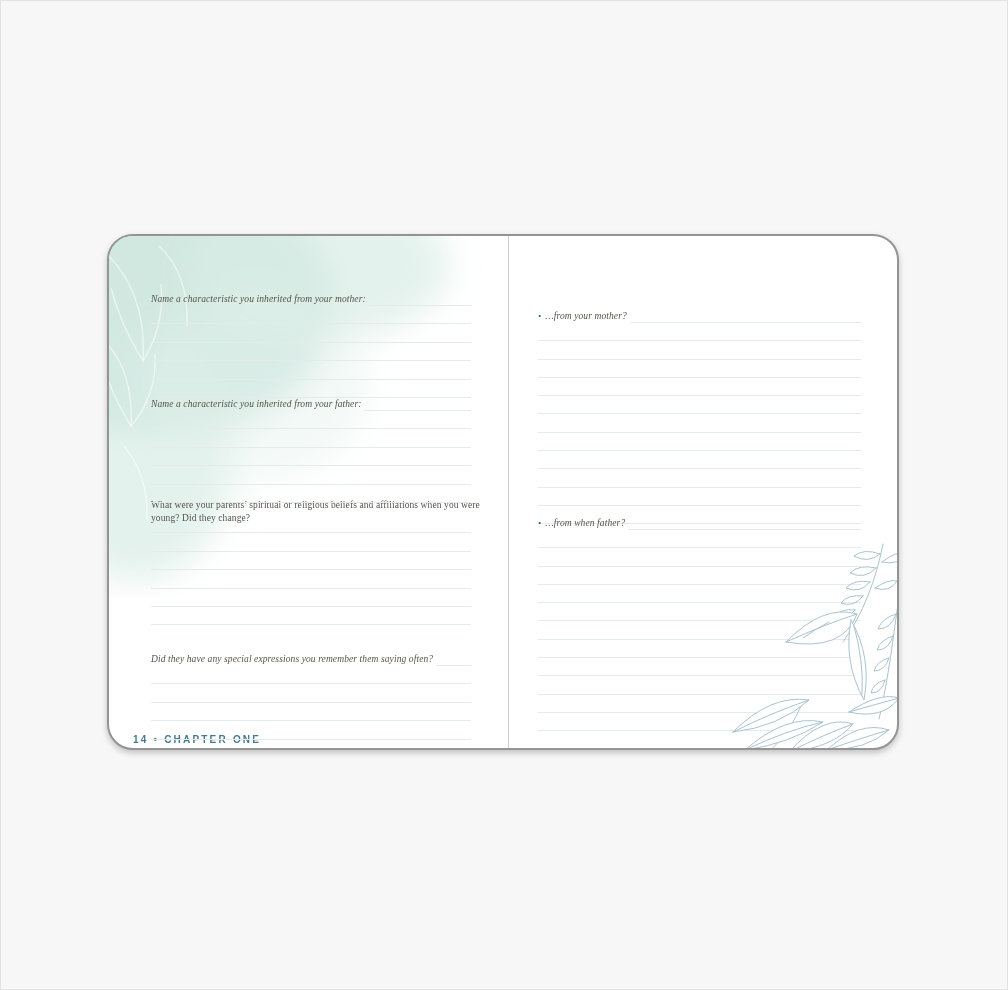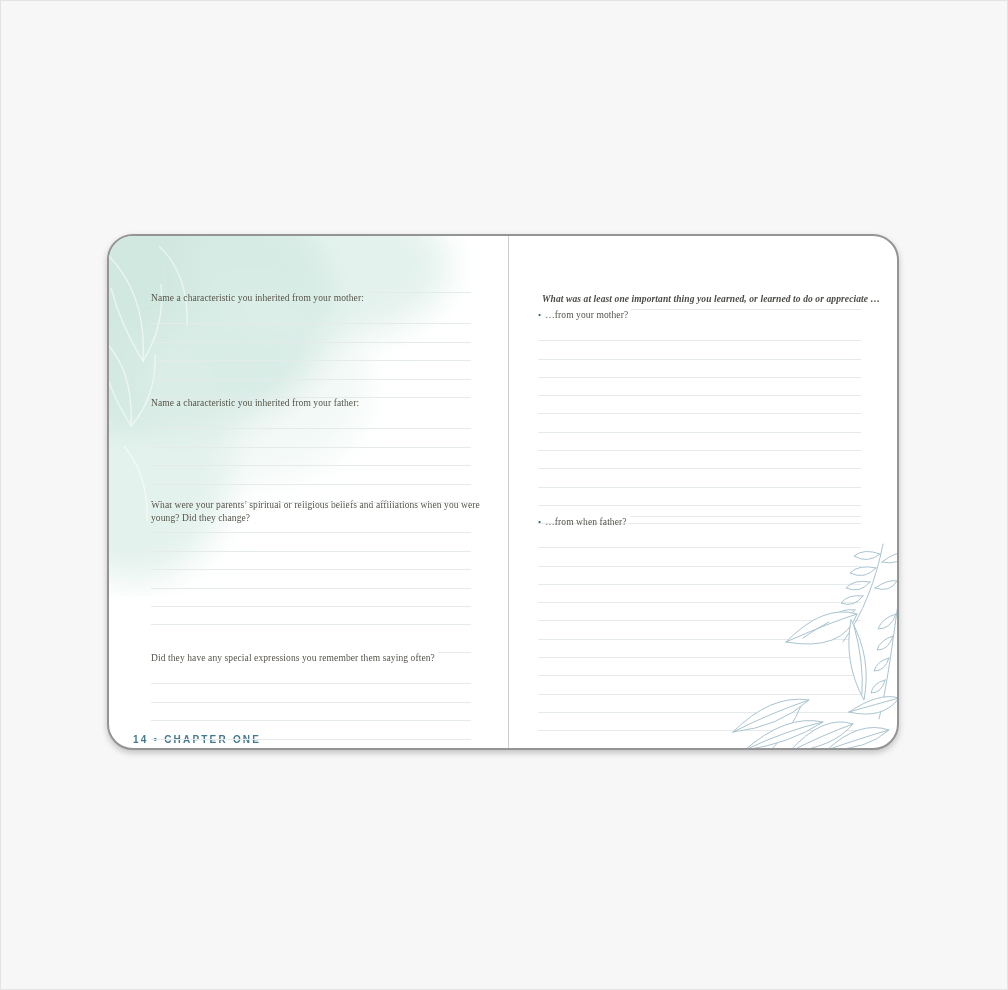--- a/index.html
+++ b/index.html
@@ -33,21 +33,21 @@
     position:absolute;left:-70px;top:-60px;width:470px;height:420px;
     pointer-events:none;
   }
   .spine{
     position:absolute;left:399px;top:0;bottom:0;width:1px;
     background:#cdcdcd;
   }
   .page-layer{position:absolute;inset:0;}
   .block{position:absolute;left:42px;width:320px;}
   .bblock{position:absolute;left:429px;width:323px;}
-  .row{display:flex;height:14px;}
+  .row{display:flex;align-items:flex-end;height:14px;font-style:italic;}
   .prompt{
     font-size:9.5px;line-height:13px;color:var(--ink);
     white-space:nowrap;padding-right:3px;letter-spacing:.1px;
   }
   .wrap-prompt{
     font-size:9.5px;line-height:13.2px;color:var(--ink);
     width:338px;letter-spacing:.1px;
   }
   .fill{flex:1;border-bottom:1px solid var(--ruled-line);height:0;}
   .line{height:17.4px;border-bottom:1px solid var(--ruled-line);}
@@ -140,21 +140,20 @@
           </div>
           <div class="line"></div>
           <div class="line"></div>
           <div class="line"></div>
           <div class="line"></div>
           <div class="line"></div>
         </div>
       </div>
 
     <div class="page-layer" id="right-page">
-      <div class="heading">What was at least one important thing you learned, or learned to do or appreciate …</div>
     <div class="bblock" style="top: 73px;">
           <div class="row">
             <span class="marker">•</span>
             <span class="prompt">…from your mother?</span>
             <span class="fill"></span>
           </div>
           <div class="rline"></div>
           <div class="rline"></div>
           <div class="rline"></div>
           <div class="rline"></div>

